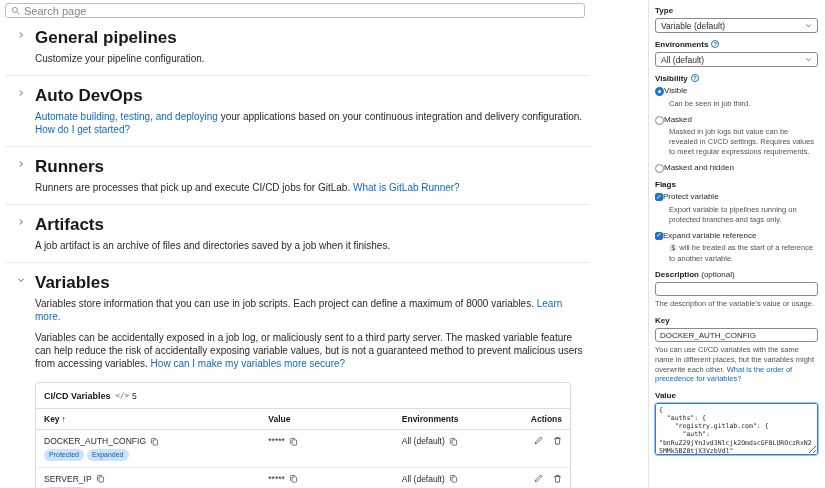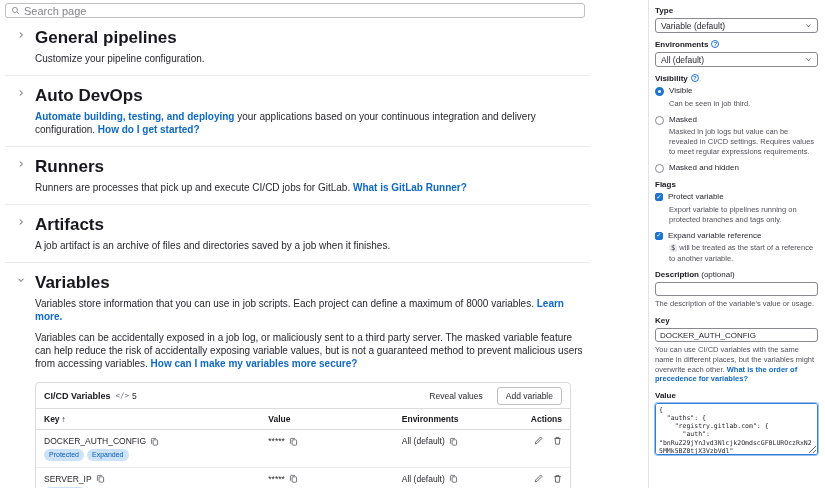--- a/index.html
+++ b/index.html
@@ -1,21 +1,21 @@
 <!DOCTYPE html>
 <html><head>
 <meta charset="utf-8">
 <style>
   * { margin:0; padding:0; box-sizing:border-box; }
   html,body { width:825px; height:488px; }
   body {
     font-family:"Liberation Sans", sans-serif;
     color:#28272d; background:#fff; overflow:hidden; font-size:8.5px;
   }
-  a { color:#1068bf; text-decoration:none; cursor:pointer;font-weight:bold; }
+  a { color:#1068bf; text-decoration:none; cursor:pointer; }
   .page { display:flex; width:825px; height:488px; }
 
   
   .main { width:648px; padding:3px 0 0 5px; }
   .search-box {
     width:580px; height:15px; border:1px solid #bfbfc3; border-radius:3px;
     display:flex; align-items:center; gap:4px; padding:0 5px; background:#fff;
   }
   .search-box input {
     border:none; outline:none; flex:1; font-size:11px; color:#28272d;
@@ -71,21 +71,21 @@
   .help-icon {
     display:inline-flex; width:8px; height:8px; border:1px solid #1f75cb; border-radius:50%;
     color:#1f75cb; font-size:6px; align-items:center; justify-content:center;
     margin-left:3px; vertical-align:1px; cursor:pointer; font-weight:bold;
   }
   .select {
     width:100%; height:15px; border:1px solid #89888d; border-radius:3px;
     display:flex; align-items:center; justify-content:space-between;
     padding:0 5px; font-size:8.5px; color:#28272d; cursor:pointer; background:#fff;
   }
-  .choice { display:flex; align-items:flex-start; gap:5px; margin-bottom:2px; cursor:pointer; }
+  .choice { display:flex; align-items:flex-start; margin-bottom:2px; cursor:pointer; }
   .radio {
     width:9px; height:9px; border-radius:50%; border:1px solid #89888d; background:#fff; flex:none; margin-top:1px;
   }
   .radio.checked { border:3px solid #1f75cb; }
   .checkbox {
     width:8px; height:8px; border-radius:2px; border:1px solid #89888d; background:#fff;
     flex:none; margin-top:1px; display:flex; align-items:center; justify-content:center;
   }
   .checkbox.checked { background:#1f75cb; border-color:#1f75cb; color:#fff; font-size:6.5px; line-height:1; }
   .choice-label { font-size:8px; color:#28272d; line-height:1.35; }
@@ -175,24 +175,20 @@
         <p><span>Variables store information that you can use in job scripts. Each project can define a maximum of 8000 variables. </span><a>Learn more.</a></p>
         <p style="margin-top:8px;"><span>Variables can be accidentally exposed in a job log, or maliciously sent to a third party server. The masked variable feature can help reduce the risk of accidentally exposing variable values, but is not a guaranteed method to prevent malicious users from accessing variables. </span><a>How can I make my variables more secure?</a></p>
       </div>
     </div>
 
     <div class="card">
       <div class="card-header">
         <span class="card-title">CI/CD Variables</span>
         <span class="code-glyph">&lt;/&gt;</span>
         <span class="var-count">5</span>
-        <div class="card-actions">
-          <button class="btn btn-tertiary">Reveal values</button>
-          <button class="btn btn-secondary">Add variable</button>
-        </div>
       </div>
       <table class="vars">
         <thead>
           <tr>
             <th class="c-key"><span>Key</span><span class="sort-arrow">↑</span></th>
             <th class="c-val">Value</th>
             <th class="c-env">Environments</th>
             <th class="c-act">Actions</th>
           </tr>
         </thead>

